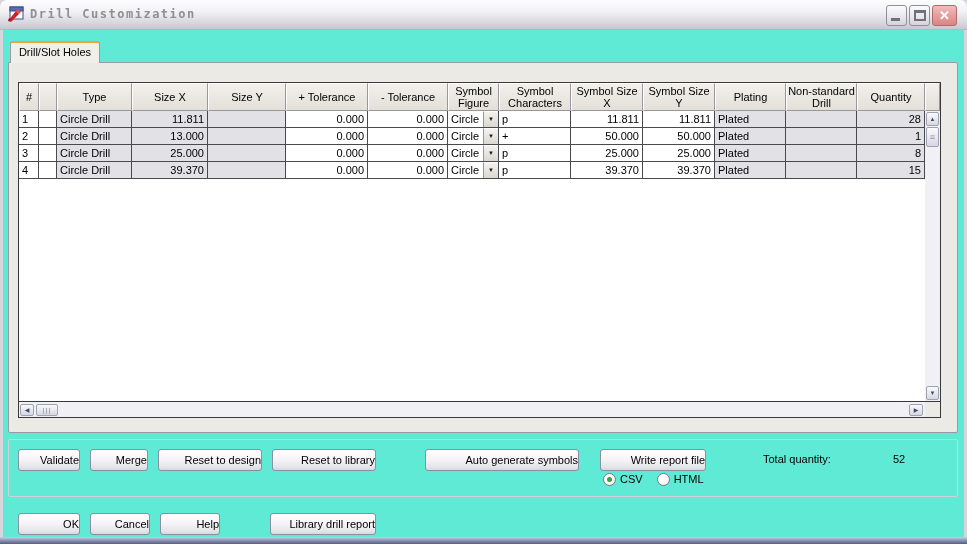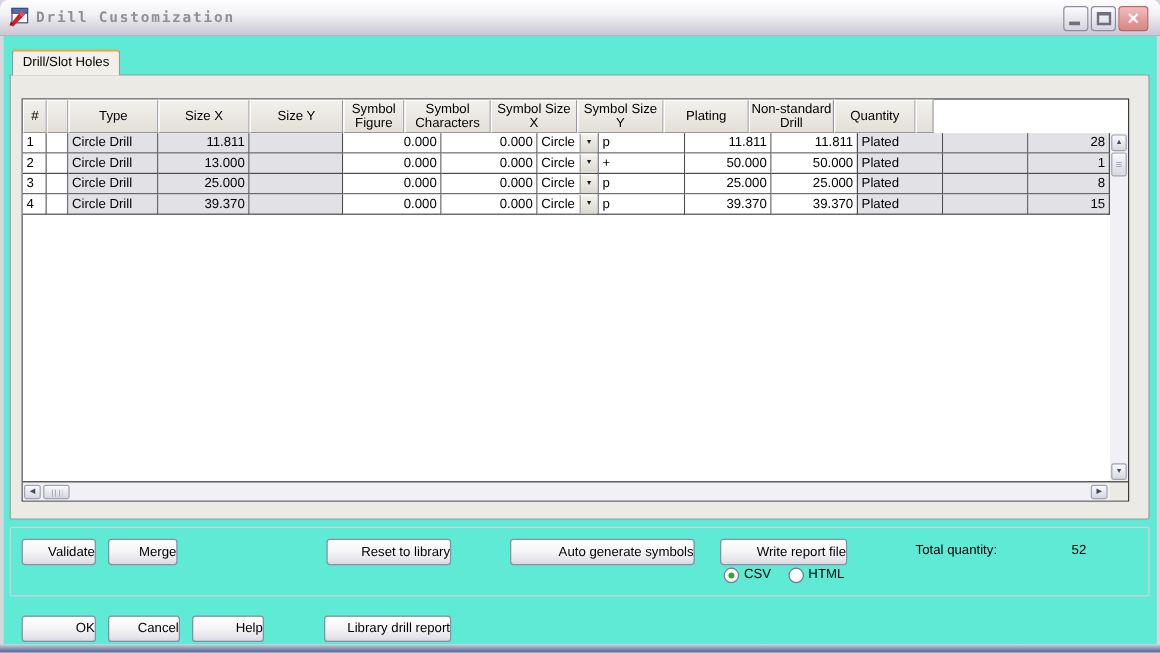--- a/index.html
+++ b/index.html
@@ -120,20 +120,22 @@
     </div>
     <div class="tabpage"></div>
 
     <div class="grid">
       <div class="ghead">
         <div class="gh c0">#</div>
         <div class="gh c1"></div>
         <div class="gh c2">Type</div>
         <div class="gh c3">Size X</div>
         <div class="gh c4">Size Y</div>
+        <div class="gh c5">+ Tolerance</div>
+        <div class="gh c6">- Tolerance</div>
         <div class="gh c7">Symbol Figure</div>
         <div class="gh c8">Symbol Characters</div>
         <div class="gh c9">Symbol Size X</div>
         <div class="gh c10">Symbol Size Y</div>
         <div class="gh c11">Plating</div>
         <div class="gh c12">Non-standard Drill</div>
         <div class="gh c13">Quantity</div>
         <div class="gh stub"></div>
       </div>
 
@@ -234,20 +236,21 @@
         <div class="sbtn h-thumb"></div>
         <div class="sbtn h-right"><span>▶</span></div>
       </div>
       <div class="corner"></div>
     </div>
 
     <div class="frame"></div>
 
     <div class="btn" style="left:15px;top:419px;width:62px;">Validate</div>
     <div class="btn" style="left:87px;top:419px;width:58px;">Merge</div>
+    <div class="btn" style="left:155px;top:419px;width:104px;">Reset to design</div>
     <div class="btn" style="left:269px;top:419px;width:104px;">Reset to library</div>
     <div class="btn" style="left:422px;top:419px;width:154px;">Auto generate symbols</div>
     <div class="btn" style="left:597px;top:419px;width:106px;">Write report file</div>
 
     <div class="radio-row">
       <span class="radio checked"></span>
       <span class="radio-label">CSV</span>
       <span class="radio"></span>
       <span class="radio-label">HTML</span>
     </div>

